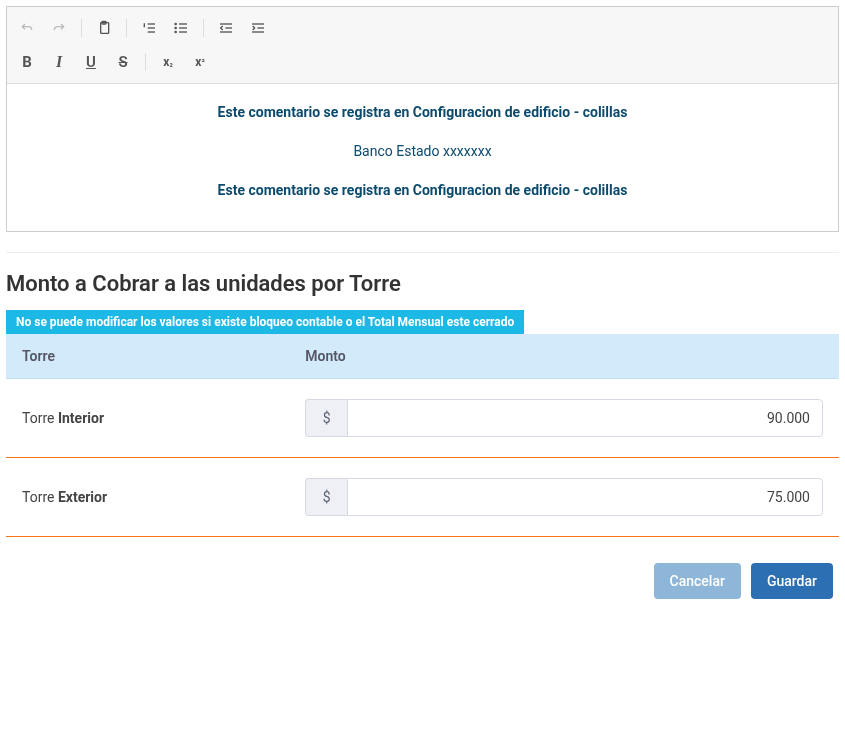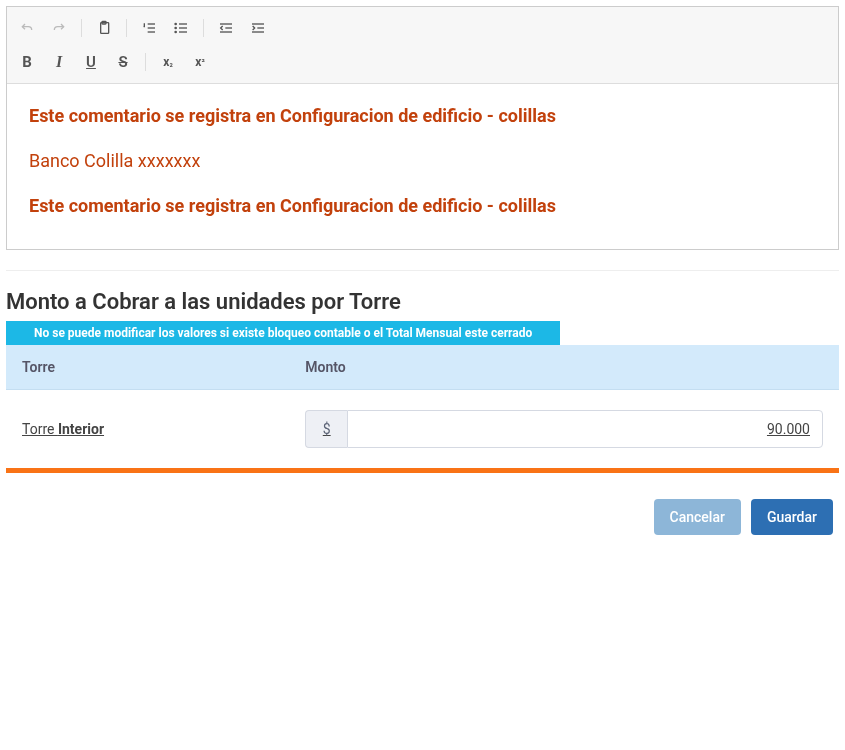--- a/index.html
+++ b/index.html
@@ -43,70 +43,70 @@
       width: 1px;
       height: 18px;
       background: #ddd;
       margin: 0 4px;
     }
     .tb-btn svg { width: 16px; height: 16px; display: block; }
 
     .editor-content {
       background: #fff;
       padding: 18px 22px 30px 22px;
-      font-size: 18px;
+      font-size: 14px;
       line-height: 1.5;
-      color: #c2410c;
+      color: #0c4a6e;
+      text-align: center;
     }
     .editor-content p { margin: 0 0 18px 0; }
     .editor-content p:last-child { margin-bottom: 0; }
     .editor-content .bold { font-weight: 700; }
 
     hr.divider {
       border: none;
       border-top: 1px solid #eee;
       margin: 20px 0 18px 0;
     }
 
     h2.section-title {
       font-size: 22px;
       font-weight: 600;
       color: #333;
-      margin: 0 0 7px 0;
+      margin: 0 0 14px 0;
     }
 
     .alert-info {
       display: inline-block;
       background: #1cb8e6;
       color: #fff;
       font-weight: 700;
       font-size: 12px;
-      padding: 5px 28px;
+      padding: 5px 10px;
     }
 
     .tbl {
       width: 100%;
       border-collapse: collapse;
       font-size: 14px;
     }
     .tbl thead th {
       background: #d3eafb;
       color: #556;
       text-align: left;
       font-weight: 600;
       padding: 14px 16px;
       border-bottom: 1px solid #c4def1;
       font-size: 14px;
     }
     .tbl tbody td {
       padding: 20px 16px;
-      border-bottom: 5px solid #f97316;
+      border-bottom: 1px solid #f97316;
       vertical-align: middle;
       color: #444;
-      text-decoration: underline;
     }
     .row-label { font-size: 14px; }
     .row-label .prefix { font-weight: 400; }
     .row-label .name { font-weight: 700; }
 
     .input-group {
       display: flex;
       align-items: stretch;
       width: 100%;
     }
@@ -233,21 +233,21 @@
       <span class="tb-btn" style="font-style:italic;font-family:serif;font-size:16px;font-weight:600;">I</span>
       <span class="tb-btn" style="text-decoration:underline;font-weight:600;font-size:15px;">U</span>
       <span class="tb-btn" style="text-decoration:line-through;font-weight:600;font-size:15px;">S</span>
       <span class="tb-sep"></span>
       <span class="tb-btn" style="font-weight:700;font-size:12px;">x<sub style="font-size:9px;">₂</sub></span>
       <span class="tb-btn" style="font-weight:700;font-size:12px;">x<sup style="font-size:9px;">²</sup></span>
     </div>
   </div>
   <div class="editor-content">
     <p class="bold">Este comentario se registra en Configuracion de edificio - colillas</p>
-    <p>Banco Colilla xxxxxxx</p>
+    <p>Banco Estado xxxxxxx</p>
     <p class="bold">Este comentario se registra en Configuracion de edificio - colillas</p>
   </div>
 </div>
 
 <hr class="divider">
 
 <h2 class="section-title">Monto a Cobrar a las unidades por Torre</h2>
 
 <div class="alert-info">No se puede modificar los valores si existe bloqueo contable o el Total Mensual este cerrado</div>
 
@@ -265,20 +265,33 @@
           <span class="prefix">Torre </span><span class="name">Interior</span>
         </span>
       </td>
       <td>
         <div class="input-group">
           <span class="addon">$</span>
           <input type="text" value="90.000" style="">
         </div>
       </td>
     </tr>
+    <tr>
+      <td>
+        <span class="row-label">
+          <span class="prefix">Torre </span><span class="name">Exterior</span>
+        </span>
+      </td>
+      <td>
+        <div class="input-group">
+          <span class="addon">$</span>
+          <input type="text" value="75.000" style="">
+        </div>
+      </td>
+    </tr>
   </tbody>
 </table>
 
 <div class="actions">
   <button class="btn btn-cancel">Cancelar</button>
   <button class="btn btn-save">Guardar</button>
 </div>
 
 
 

